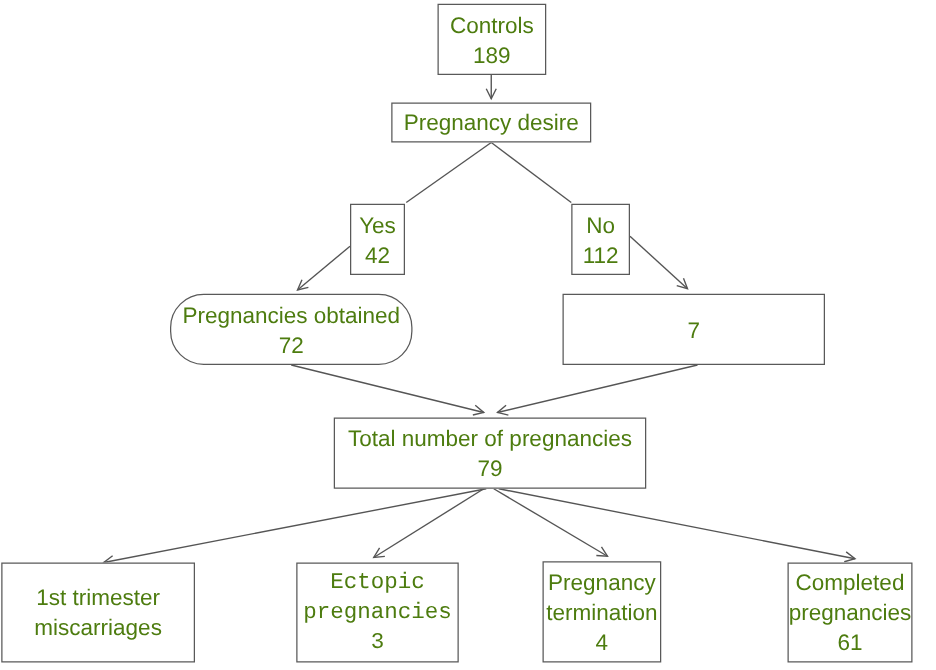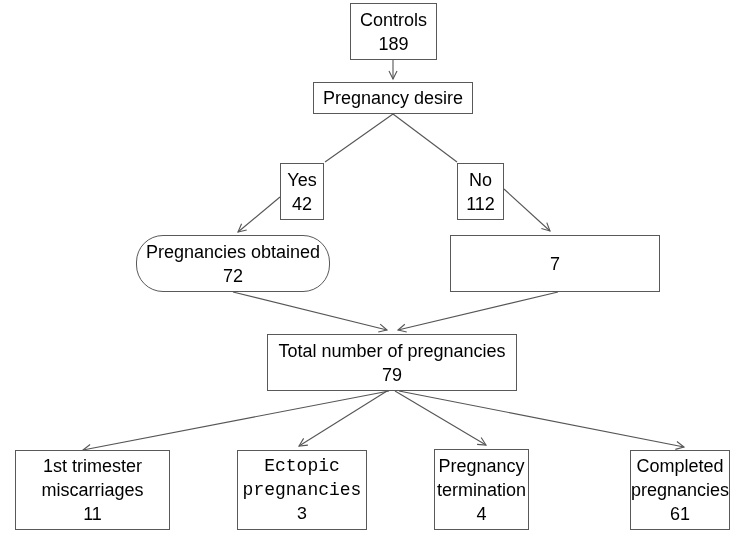--- a/index.html
+++ b/index.html
@@ -29,35 +29,35 @@
     box-sizing: border-box;
     border: 1px solid #595959;
     background: #ffffff;
     display: flex;
     flex-direction: column;
     align-items: flex-end;
     justify-content: center;
     text-align: center;
     font-size: 18px;
     line-height: 24px;
-    color: #000000;
+    color: #4d7c0f;
   }
   .node .label, .node .value {
     display: block;
     width: 100%;
   }
   
   #node-controls               { left: 350px; top: 3px;   width: 87px;  height: 57px; }
   #node-pregnancy-desire       { left: 313px; top: 82px;  width: 160px; height: 32px; }
   #node-yes                    { left: 280px; top: 163px; width: 44px;  height: 57px; }
   #node-no                     { left: 457px; top: 163px; width: 47px;  height: 57px; }
   #node-pregnancies-obtained   { left: 136px; top: 235px; width: 194px; height: 57px; border-radius: 27px; }
   #node-unplanned-pregnancies  { left: 450px; top: 235px; width: 210px; height: 57px; }
   #node-total-pregnancies      { left: 267px; top: 334px; width: 250px; height: 57px; }
-  #node-first-trimester        { left: 15px;   top: 450px; width: 155px; height: 80px; }
+  #node-first-trimester        { left: 1px;   top: 450px; width: 155px; height: 80px; }
   #node-ectopic                { left: 237px; top: 450px; width: 130px; height: 80px; font-family: Liberation Mono, monospace; }
   #node-termination            { left: 434px; top: 449px; width: 95px; height: 81px; }
   #node-completed              { left: 630px; top: 450px; width: 100px; height: 80px; }
 </style>
 </head>
 <body>
 
 <div id="canvas">
 
   <svg id="edges" viewBox="0 0 749 536" xmlns="http://www.w3.org/2000/svg">
@@ -109,21 +109,20 @@
     <span class="value">7</span>
   </div>
 
   <div class="node" id="node-total-pregnancies">
     <span class="label">Total number of pregnancies</span>
     <span class="value">79</span>
   </div>
 
   <div class="node" id="node-first-trimester">
     <span class="label">1st trimester miscarriages</span>
-    <span class="value">11</span>
   </div>
 
   <div class="node" id="node-ectopic">
     <span class="label">Ectopic pregnancies</span>
     <span class="value">3</span>
   </div>
 
   <div class="node" id="node-termination">
     <span class="label">Pregnancy termination</span>
     <span class="value">4</span>

